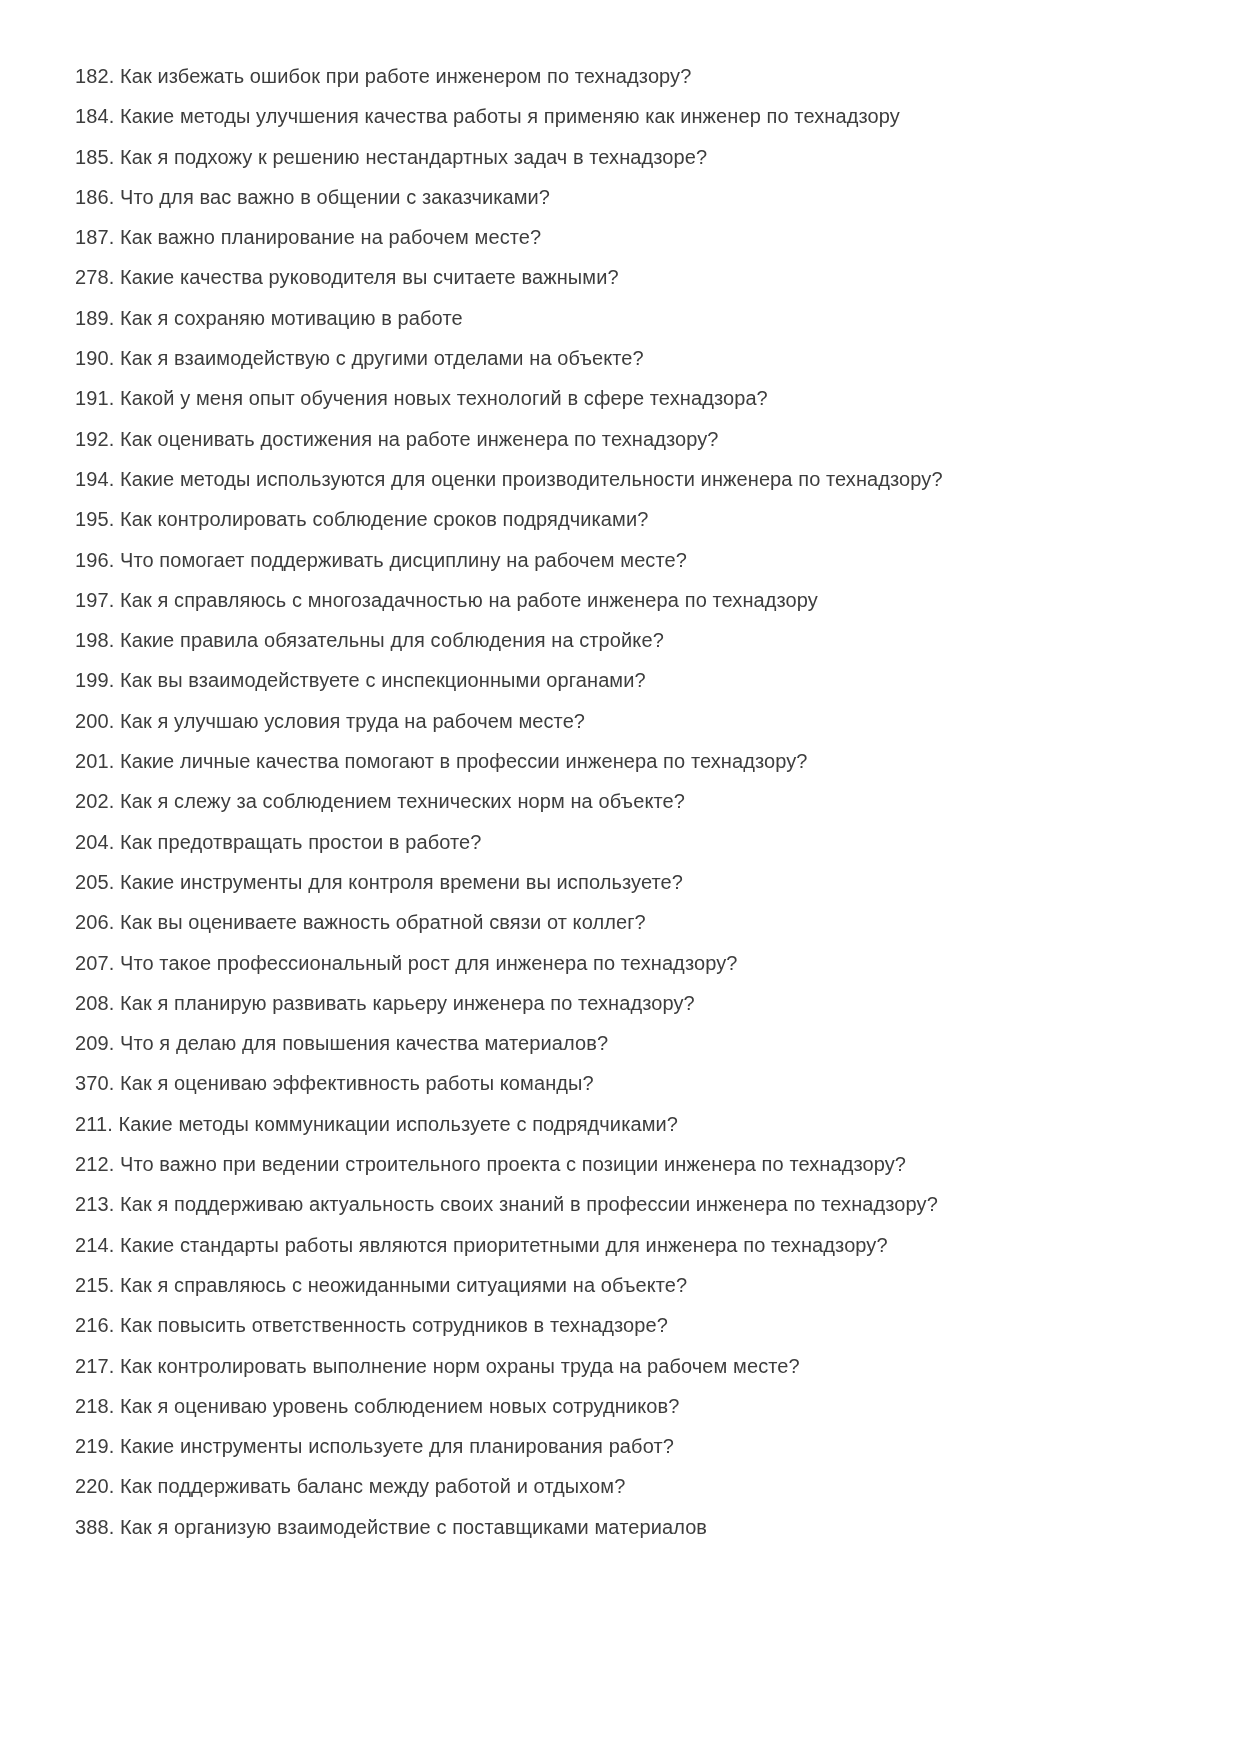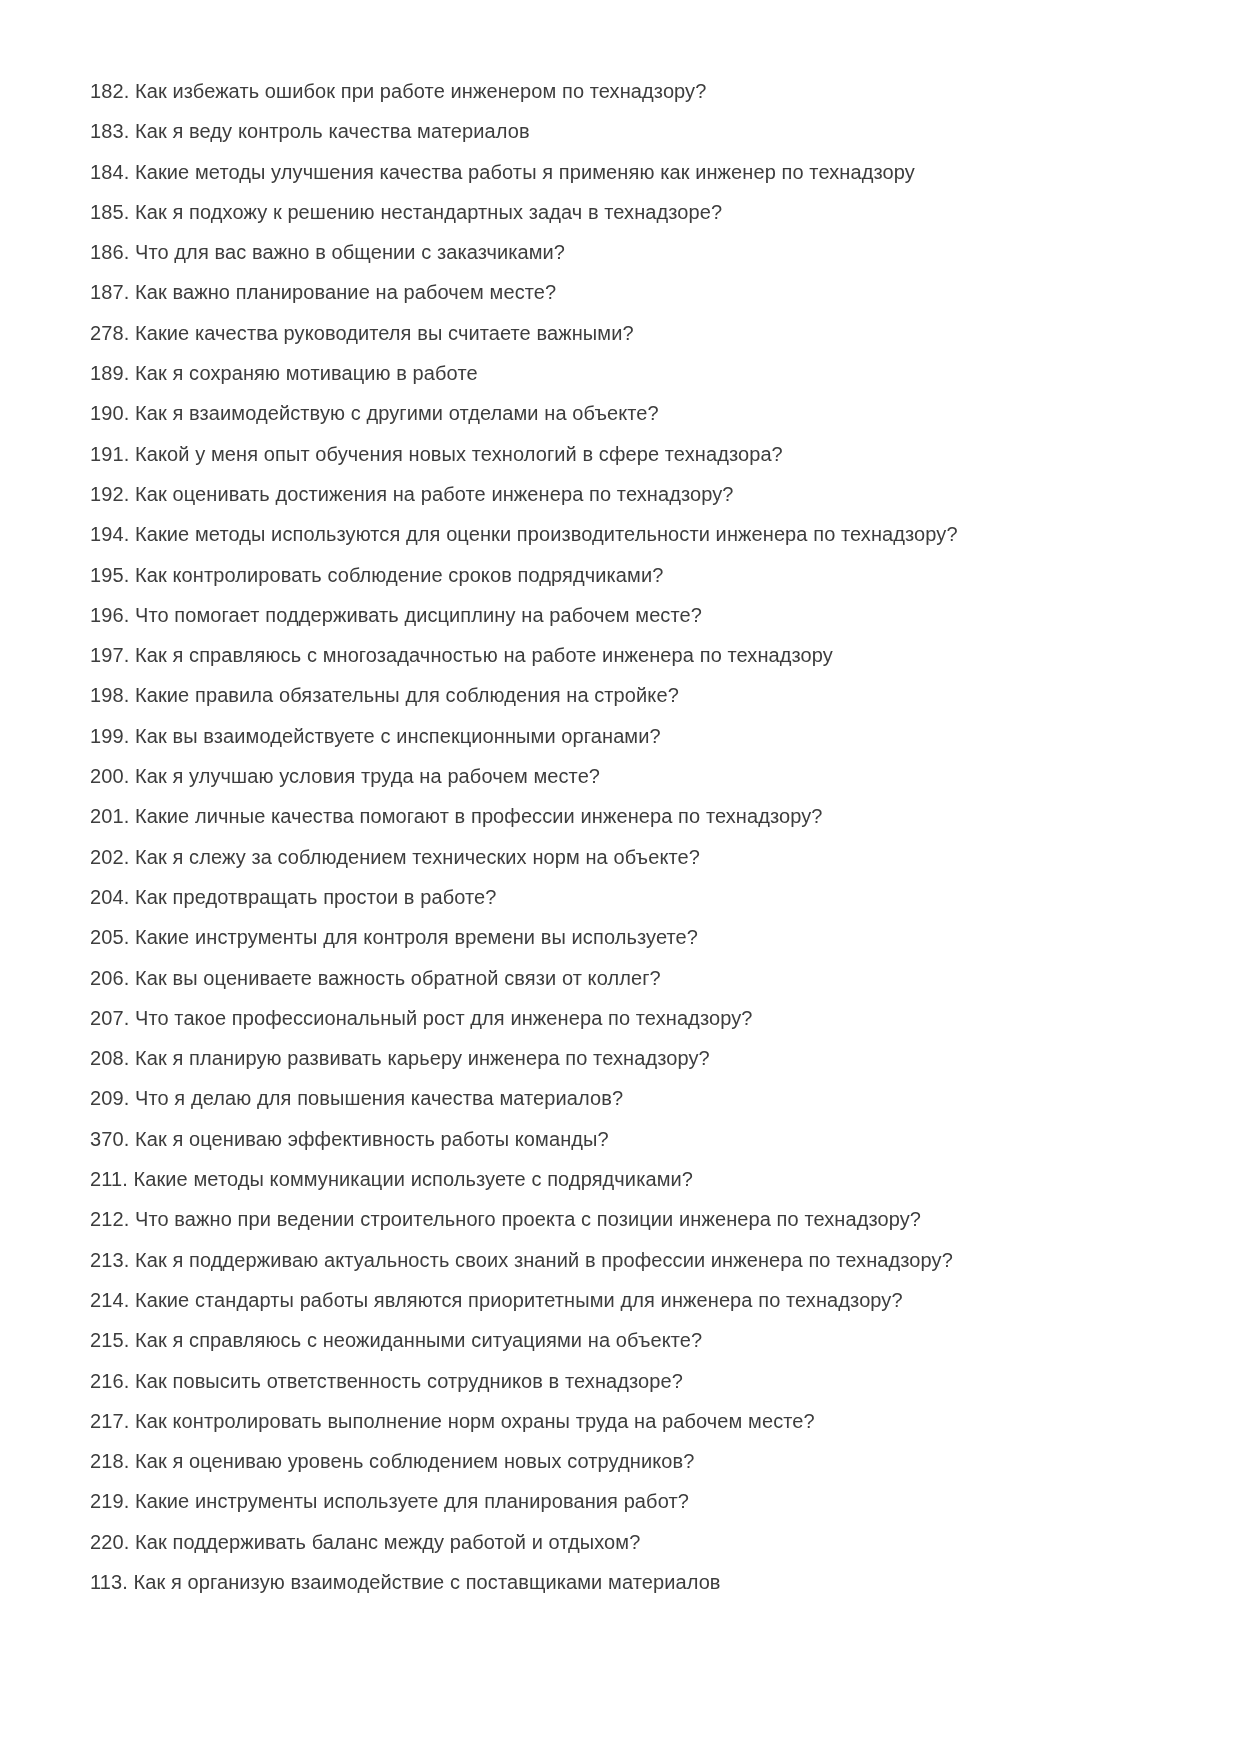--- a/index.html
+++ b/index.html
@@ -14,21 +14,21 @@
     font-family: "Liberation Sans", "DejaVu Sans", sans-serif;
   }
   .page {
     box-sizing: border-box;
     width: 1239px;
     min-height: 1753px;
     padding: 56px 40px 0 75px;
     background: #ffffff;
   }
   .question-list {
-    margin: 15px;
+    margin: 0;
     padding: 0;
     list-style: none;
   }
   .q-row {
     font-size: 20px;
     line-height: 40.3px;
     color: #3d3d3d;
     letter-spacing: 0.1px;
     white-space: nowrap;
   }
@@ -38,21 +38,20 @@
   .q-text {
     display: inline;
   }
 </style>
 </head>
 <body>
 
 <div class="page">
   <div class="question-list">
       <div class="q-row"><span class="q-num">182.</span> <span class="q-text">Как избежать ошибок при работе инженером по технадзору?</span></div>
-      <div class="q-row"><span class="q-num">183.</span> <span class="q-text">Как я веду контроль качества материалов</span></div>
       <div class="q-row"><span class="q-num">184.</span> <span class="q-text">Какие методы улучшения качества работы я применяю как инженер по технадзору</span></div>
       <div class="q-row"><span class="q-num">185.</span> <span class="q-text">Как я подхожу к решению нестандартных задач в технадзоре?</span></div>
       <div class="q-row"><span class="q-num">186.</span> <span class="q-text">Что для вас важно в общении с заказчиками?</span></div>
       <div class="q-row"><span class="q-num">187.</span> <span class="q-text">Как важно планирование на рабочем месте?</span></div>
       <div class="q-row"><span class="q-num">278.</span> <span class="q-text">Какие качества руководителя вы считаете важными?</span></div>
       <div class="q-row"><span class="q-num">189.</span> <span class="q-text">Как я сохраняю мотивацию в работе</span></div>
       <div class="q-row"><span class="q-num">190.</span> <span class="q-text">Как я взаимодействую с другими отделами на объекте?</span></div>
       <div class="q-row"><span class="q-num">191.</span> <span class="q-text">Какой у меня опыт обучения новых технологий в сфере технадзора?</span></div>
       <div class="q-row"><span class="q-num">192.</span> <span class="q-text">Как оценивать достижения на работе инженера по технадзору?</span></div>
       <div class="q-row"><span class="q-num">194.</span> <span class="q-text">Какие методы используются для оценки производительности инженера по технадзору?</span></div>
@@ -74,15 +73,15 @@
       <div class="q-row"><span class="q-num">211.</span> <span class="q-text">Какие методы коммуникации используете с подрядчиками?</span></div>
       <div class="q-row"><span class="q-num">212.</span> <span class="q-text">Что важно при ведении строительного проекта с позиции инженера по технадзору?</span></div>
       <div class="q-row"><span class="q-num">213.</span> <span class="q-text">Как я поддерживаю актуальность своих знаний в профессии инженера по технадзору?</span></div>
       <div class="q-row"><span class="q-num">214.</span> <span class="q-text">Какие стандарты работы являются приоритетными для инженера по технадзору?</span></div>
       <div class="q-row"><span class="q-num">215.</span> <span class="q-text">Как я справляюсь с неожиданными ситуациями на объекте?</span></div>
       <div class="q-row"><span class="q-num">216.</span> <span class="q-text">Как повысить ответственность сотрудников в технадзоре?</span></div>
       <div class="q-row"><span class="q-num">217.</span> <span class="q-text">Как контролировать выполнение норм охраны труда на рабочем месте?</span></div>
       <div class="q-row"><span class="q-num">218.</span> <span class="q-text">Как я оцениваю уровень соблюдением новых сотрудников?</span></div>
       <div class="q-row"><span class="q-num">219.</span> <span class="q-text">Какие инструменты используете для планирования работ?</span></div>
       <div class="q-row"><span class="q-num">220.</span> <span class="q-text">Как поддерживать баланс между работой и отдыхом?</span></div>
-      <div class="q-row"><span class="q-num">113.</span> <span class="q-text">Как я организую взаимодействие с поставщиками материалов</span></div>
+      <div class="q-row"><span class="q-num">388.</span> <span class="q-text">Как я организую взаимодействие с поставщиками материалов</span></div>
     </div>
 </div>
 
 </body></html>

